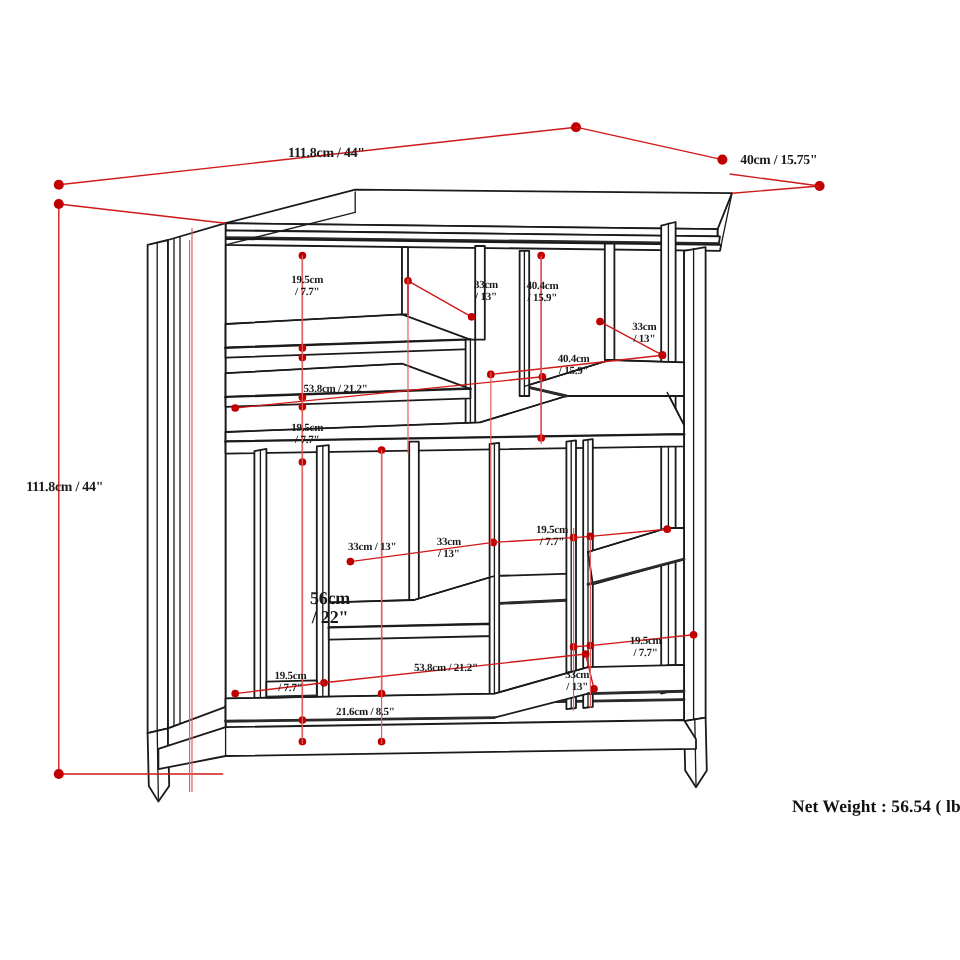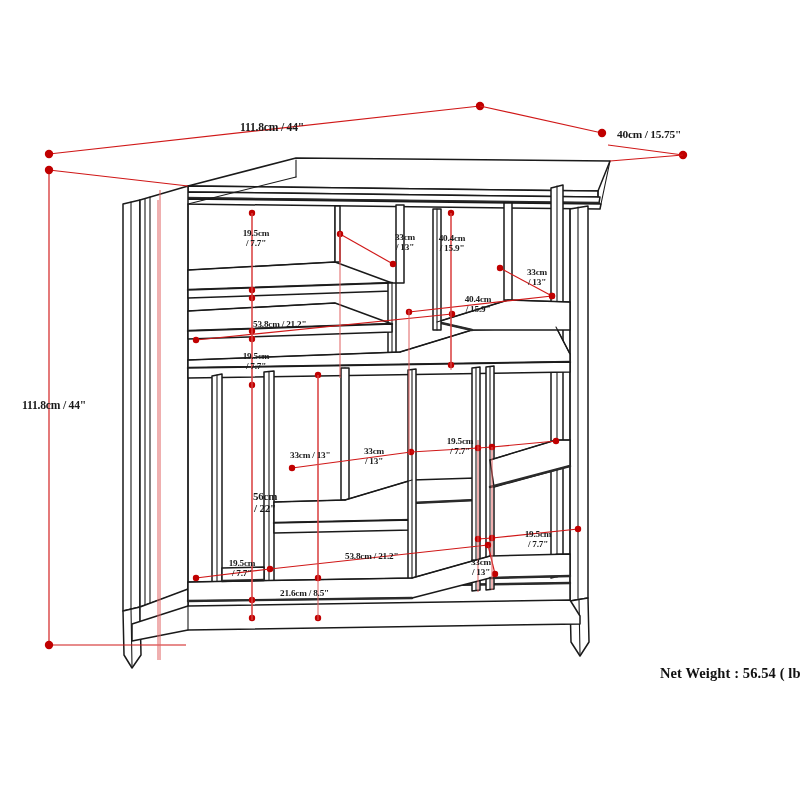--- a/index.html
+++ b/index.html
@@ -367,21 +367,21 @@
       <div class="dimlabel ctr" style="left: 228px; top: 229px; width: 56px; font-size: 9.2px;"><div>19.5cm</div><div>/ 7.7"</div></div>
       <div class="dimlabel ctr" style="left: 382px; top: 233px; width: 46px; font-size: 9.2px;"><div>33cm</div><div>/ 13"</div></div>
       <div class="dimlabel ctr" style="left: 424px; top: 234px; width: 56px; font-size: 9.2px;"><div>40.4cm</div><div>/ 15.9"</div></div>
       <div class="dimlabel ctr" style="left: 514px; top: 268px; width: 46px; font-size: 9.2px;"><div>33cm</div><div>/ 13"</div></div>
       <div class="dimlabel ctr" style="left: 450px; top: 295px; width: 56px; font-size: 9.2px;"><div>40.4cm</div><div>/ 15.9"</div></div>
       <div class="dimlabel lft" style="left: 253px; top: 320px; width: 110px; font-size: 9.2px;"><div>53.8cm / 21.2"</div></div>
       <div class="dimlabel ctr" style="left: 228px; top: 352px; width: 56px; font-size: 9.2px;"><div>19.5cm</div><div>/ 7.7"</div></div>
       <div class="dimlabel lft" style="left: 290px; top: 451px; width: 78px; font-size: 9.2px;"><div>33cm / 13"</div></div>
       <div class="dimlabel ctr" style="left: 351px; top: 447px; width: 46px; font-size: 9.2px;"><div>33cm</div><div>/ 13"</div></div>
       <div class="dimlabel ctr" style="left: 432px; top: 437px; width: 56px; font-size: 9.2px;"><div>19.5cm</div><div>/ 7.7"</div></div>
-      <div class="dimlabel ctr" style="left: 242px; top: 491px; width: 46px; font-size: 11px;"><div>56cm</div><div>/ 22"</div></div>
+      <div class="dimlabel ctr" style="left: 252px; top: 491px; width: 46px; font-size: 15px;"><div>56cm</div><div>/ 22"</div></div>
       <div class="dimlabel ctr" style="left: 510px; top: 530px; width: 56px; font-size: 9.2px;"><div>19.5cm</div><div>/ 7.7"</div></div>
       <div class="dimlabel lft" style="left: 345px; top: 552px; width: 110px; font-size: 9.2px;"><div>53.8cm / 21.2"</div></div>
       <div class="dimlabel ctr" style="left: 214px; top: 559px; width: 56px; font-size: 9.2px;"><div>19.5cm</div><div>/ 7.7"</div></div>
       <div class="dimlabel ctr" style="left: 458px; top: 558px; width: 46px; font-size: 9.2px;"><div>33cm</div><div>/ 13"</div></div>
       <div class="dimlabel lft" style="left: 280px; top: 589px; width: 92px; font-size: 9.2px;"><div>21.6cm / 8.5"</div></div>
     </div>
 
   <div class="dimlabel ctr" style="left:212px; top:122px; width:120px; font-size:11.6px;">111.8cm / 44"</div>
 
   <div class="dimlabel ctr" style="left:590px; top:128px; width:118px; font-size:11.4px;">40cm / 15.75"</div>

